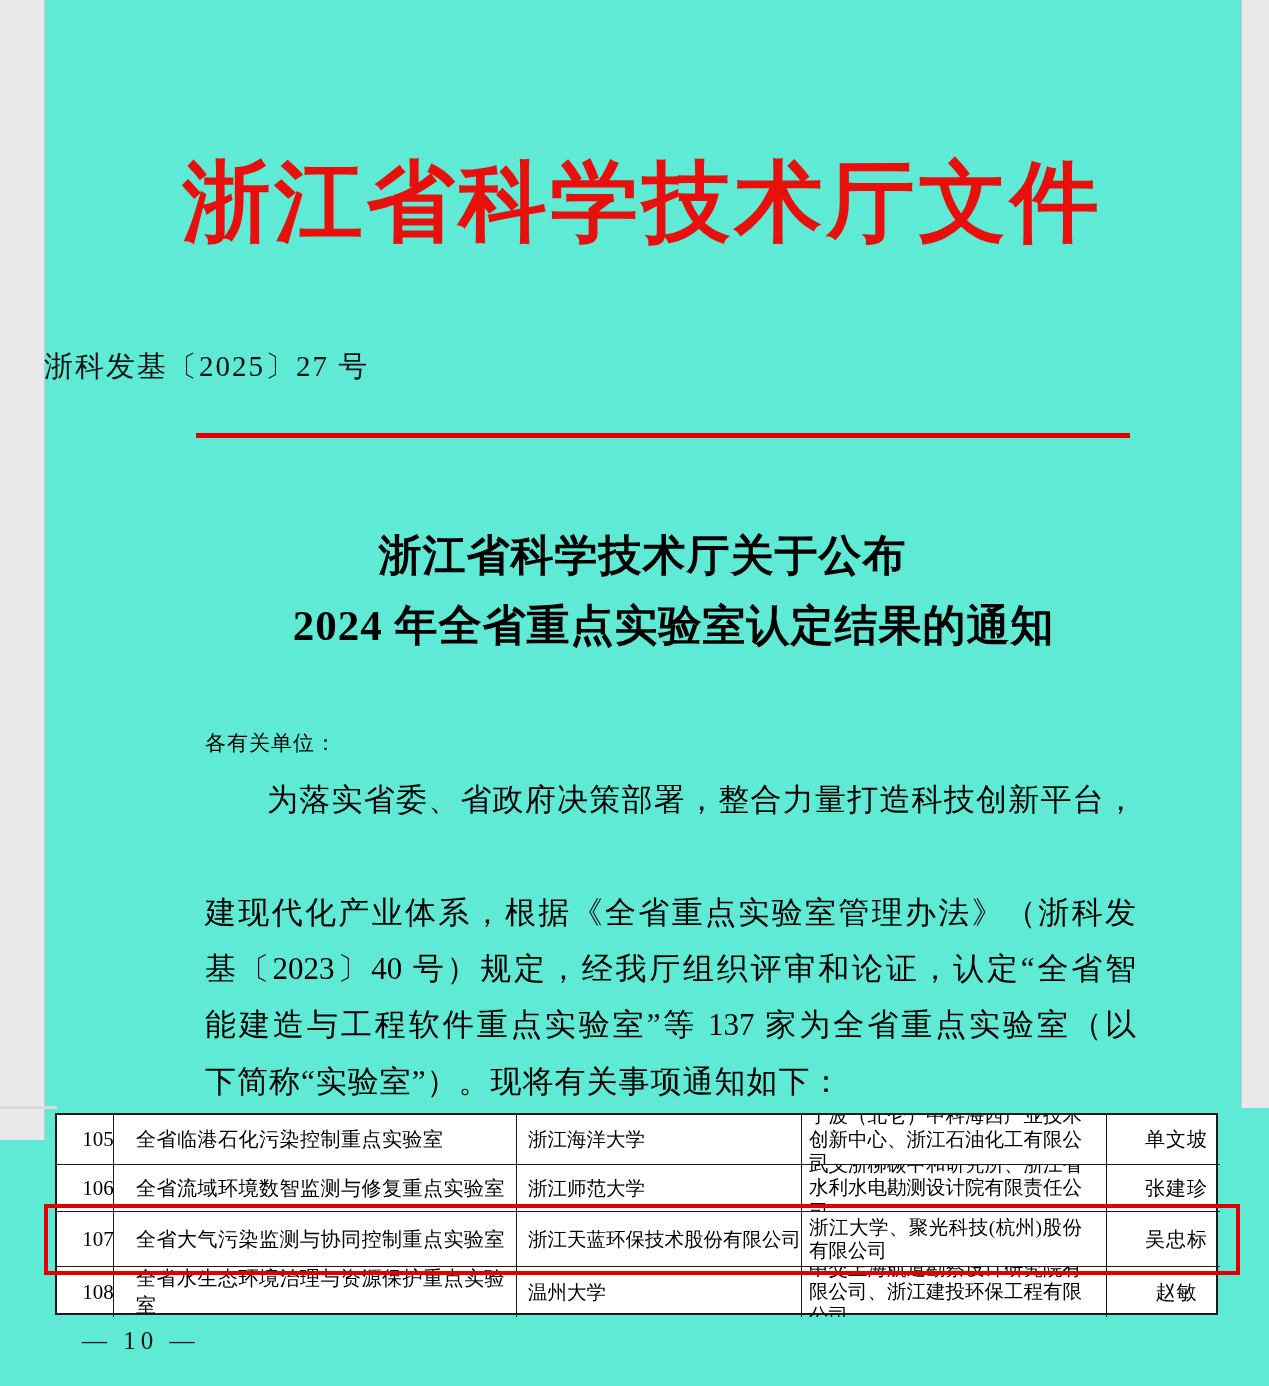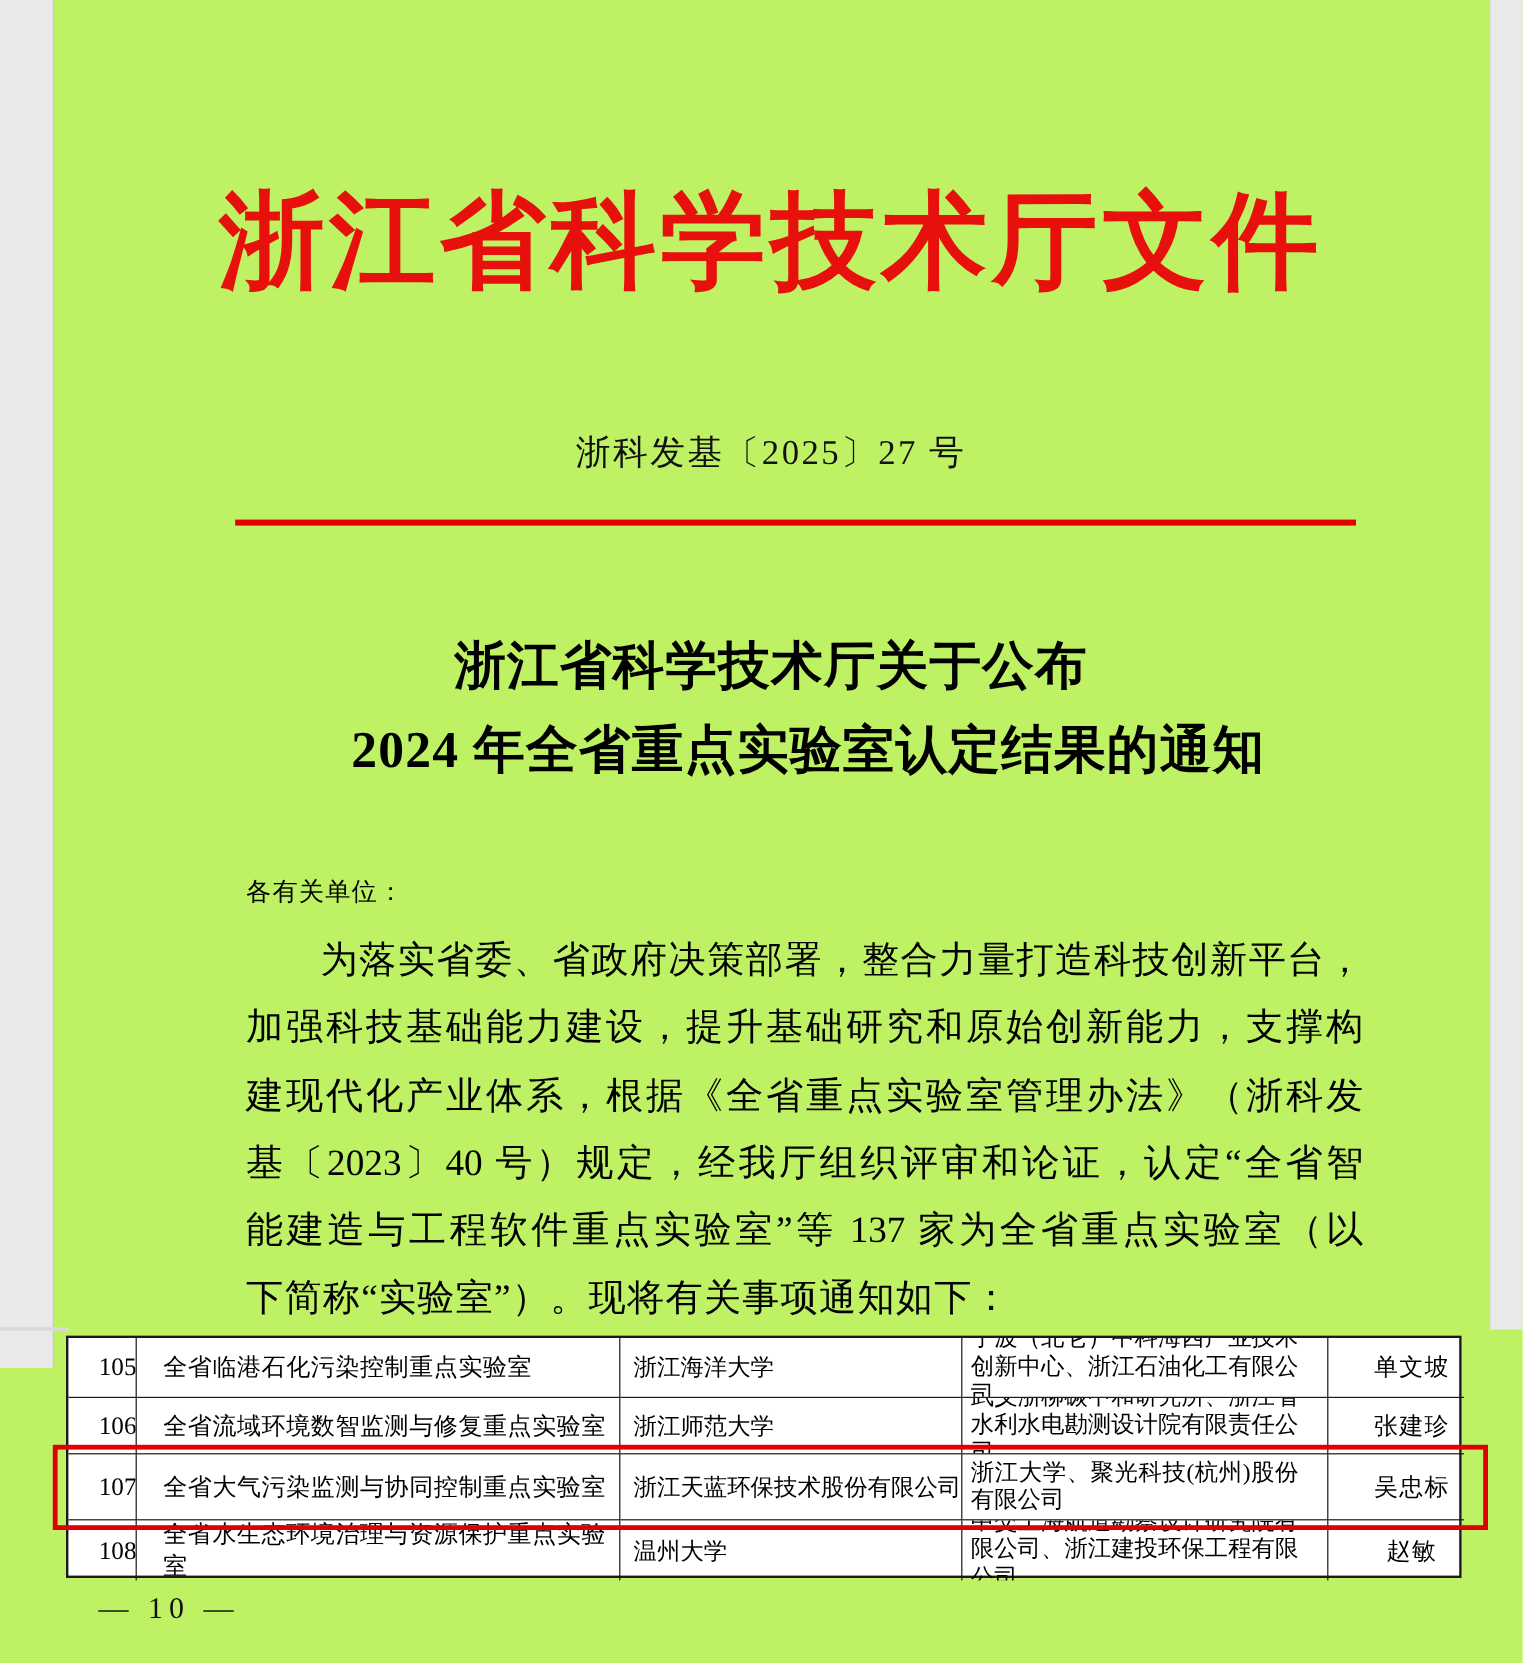--- a/index.html
+++ b/index.html
@@ -3,21 +3,21 @@
 <meta charset="utf-8">
 <style>
   html,body{margin:0;padding:0;}
   body{
     width:1269px;height:1386px;
     background:#ffffff;
     font-family:"Liberation Serif","DejaVu Serif",serif;
     position:relative;
     overflow:hidden;
   }
-  .canvas{position:absolute;left:0;top:0;width:1269px;height:1386px;background:#bef264;}
+  .canvas{position:absolute;left:0;top:0;width:1269px;height:1386px;background:#5eead4;}
 
   
   .margin-left{
     position:absolute;left:0;top:0;width:44px;height:1140px;
     background:#e9e9e9;border-right:1px solid #c9c9c9;
   }
   .margin-right{
     position:absolute;left:1241px;top:0;width:28px;height:1108px;
     background:#e9e9e9;border-left:1px solid #cfcfcf;
   }
@@ -27,22 +27,22 @@
   }
 
   .doc-title{
     position:absolute;left:44px;top:148px;width:1197px;
     text-align:center;
     font-size:88px;line-height:110px;font-weight:900;
     letter-spacing:4px;
     white-space:nowrap;
   }
   .doc-number{
-    position:absolute;left:44px;top:360px;width:1197px;
-    text-align:center;font-size:29px;line-height:36px;color:#111;
+    position:absolute;left:44px;top:348px;width:1197px;
+    font-size:29px;line-height:36px;color:#111;
     letter-spacing:2px;
   }
   .red-rule{
     position:absolute;left:196px;top:433px;width:934px;height:5px;
   }
   .notice-title{
     position:absolute;width:1197px;left:44px;
     text-align:center;font-weight:bold;color:#000;
     font-size:43px;line-height:50px;letter-spacing:1px;
     white-space:nowrap;
@@ -128,21 +128,20 @@
   <div class="doc-number">浙科发基〔2025〕27 号</div>
 
   <div class="red-rule" style="background: rgb(224, 0, 0);"></div>
 
   <div class="notice-title notice-line1">浙江省科学技术厅关于公布</div>
   <div class="notice-title notice-line2">2024 年全省重点实验室认定结果的通知</div>
 
   <div class="salutation">各有关单位：</div>
 
   <div class="body-line indent bl1">为落实省委、省政府决策部署，整合力量打造科技创新平台，</div>
-  <div class="body-line bl2">加强科技基础能力建设，提升基础研究和原始创新能力，支撑构</div>
   <div class="body-line bl3">建现代化产业体系，根据《全省重点实验室管理办法》（浙科发</div>
   <div class="body-line bl4">基〔2023〕40 号）规定，经我厅组织评审和论证，认定“全省智</div>
   <div class="body-line bl5">能建造与工程软件重点实验室”等 137 家为全省重点实验室（以</div>
   <div class="body-line last bl6">下简称“实验室”）。现将有关事项通知如下：</div>
 
   <div class="lab-table">
 
     <div class="cell c-no">105</div>
     <div class="cell c-lab">全省临港石化污染控制重点实验室</div>
     <div class="cell c-org">浙江海洋大学</div>

